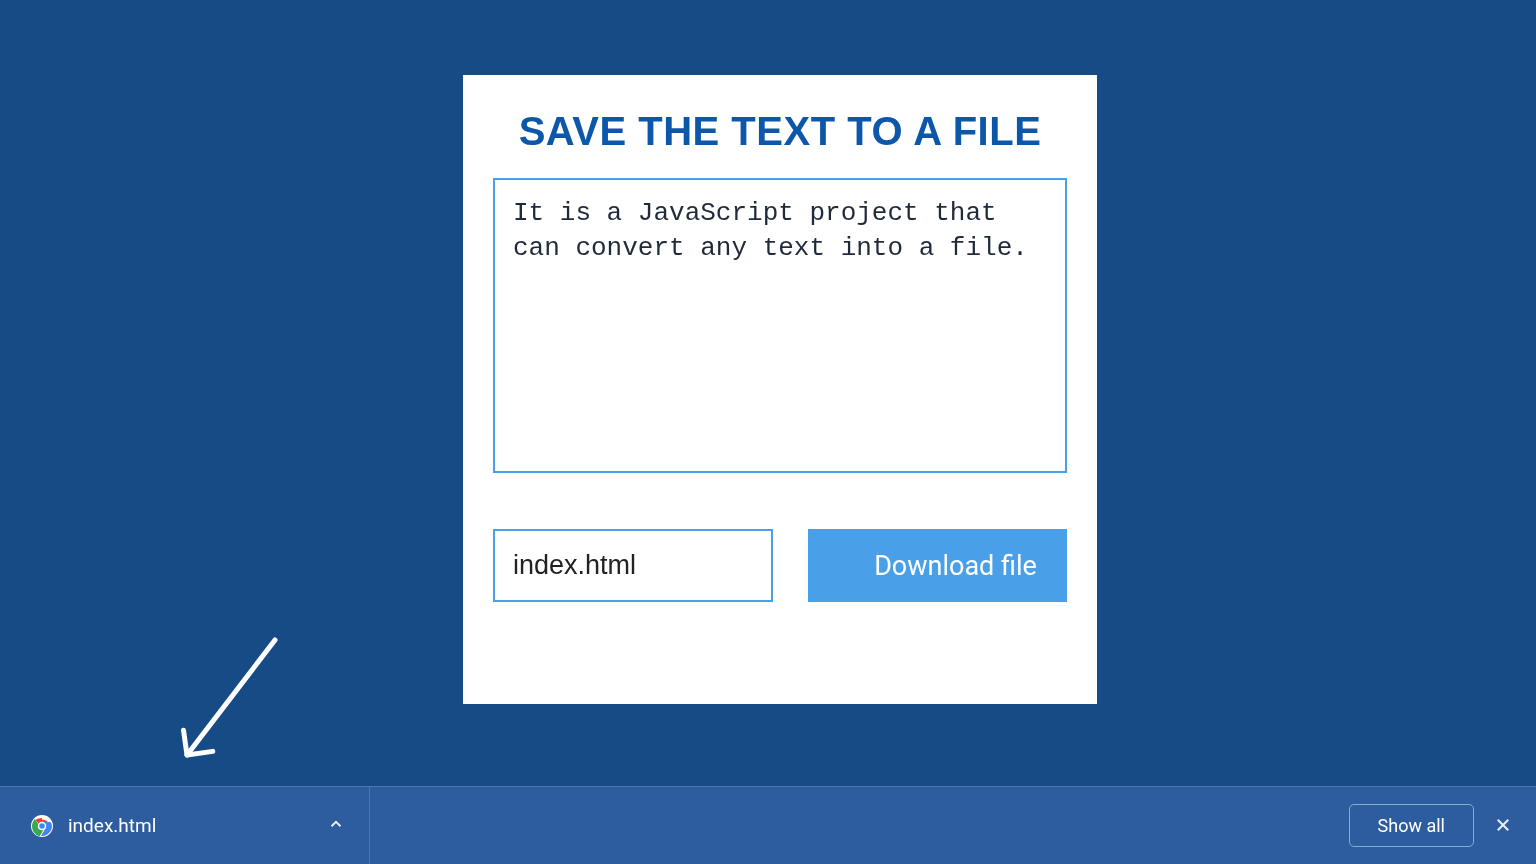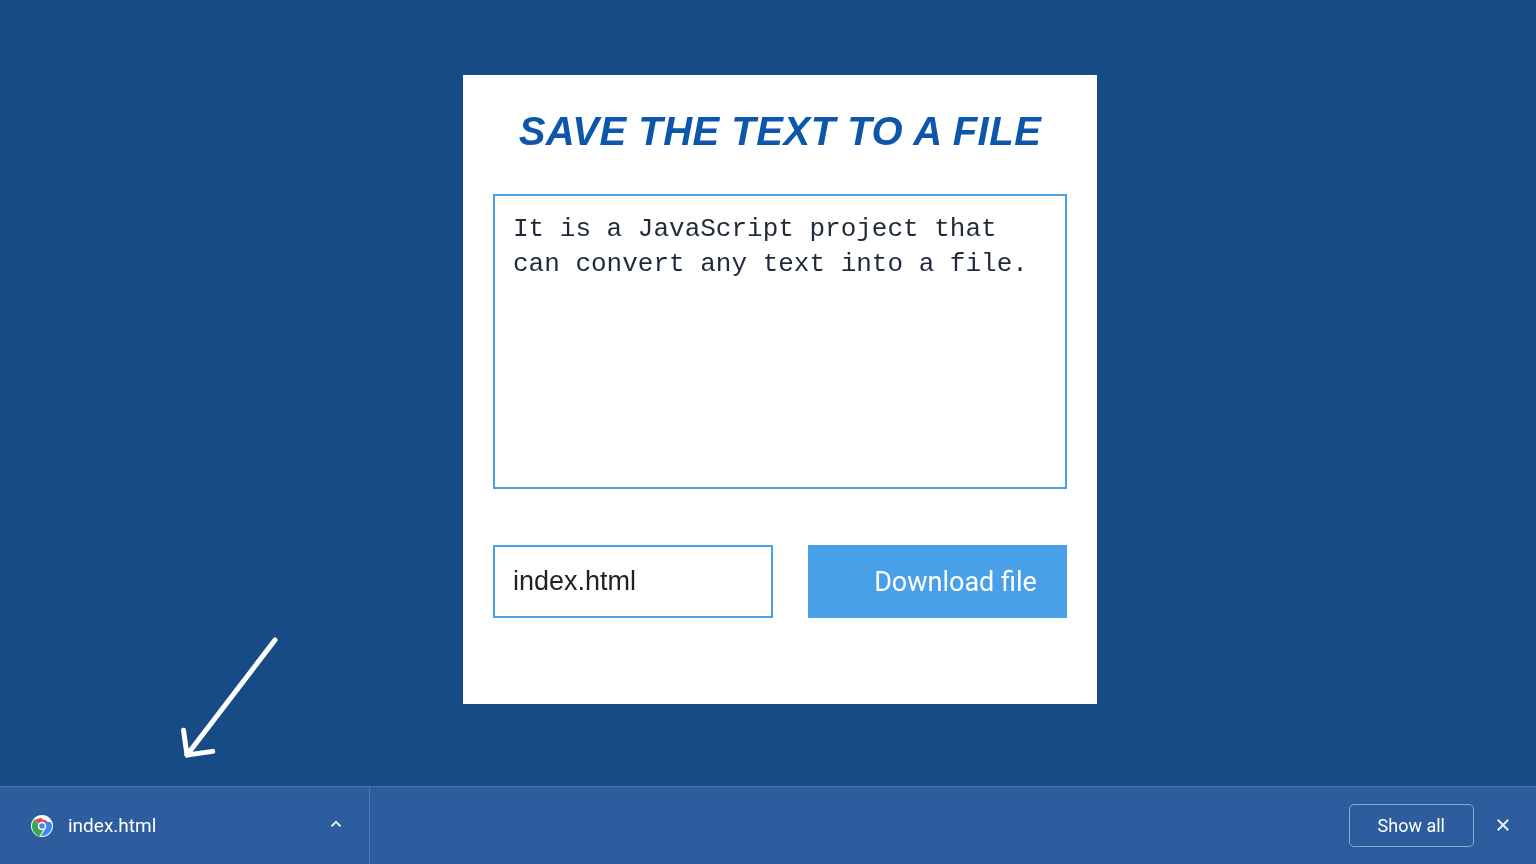--- a/index.html
+++ b/index.html
@@ -27,23 +27,22 @@
     background: #ffffff;
     padding: 34px 30px 30px 30px;
   }
 
   .card-title {
     color: #0d57aa;
     font-size: 40px;
     font-weight: 700;
     text-align: center;
     letter-spacing: 0.5px;
-    margin-bottom: 40px;
+    margin-bottom: 24px;
     font-family: Arial, sans-serif;
-    font-style: italic;
   }
 
   .text-area {
     width: 100%;
     height: 295px;
     border: 2px solid #49a0e9;
     padding: 16px 18px;
     font-family: "Courier New", Courier, monospace;
     font-size: 26px;
     line-height: 1.35;

